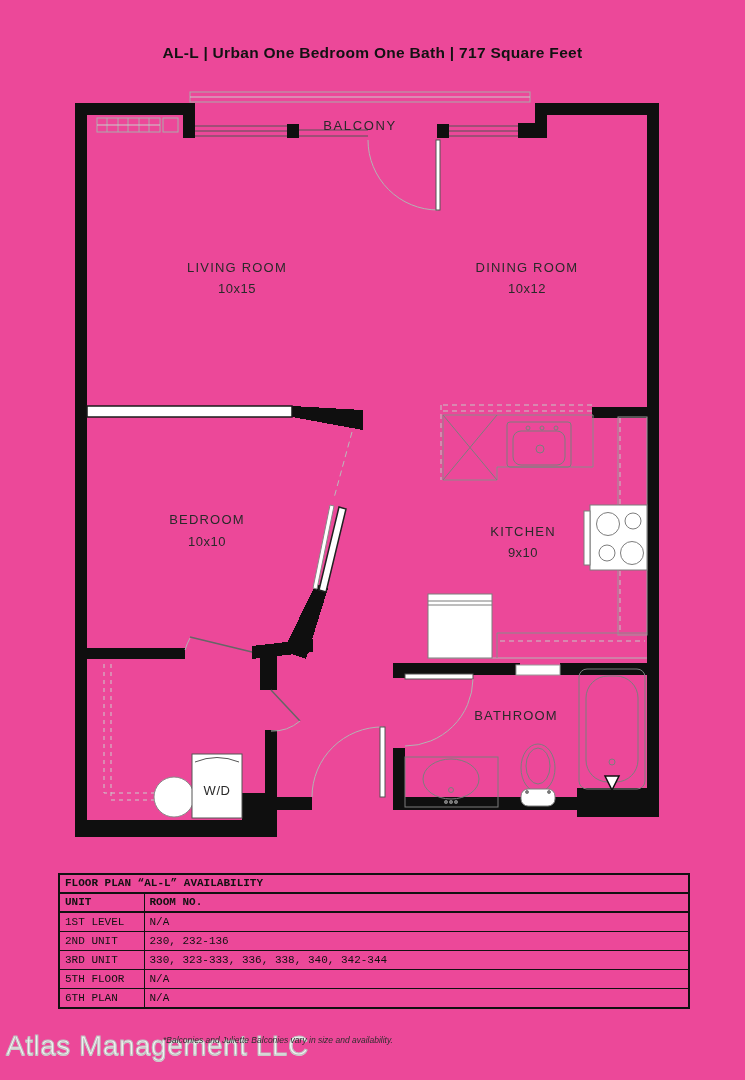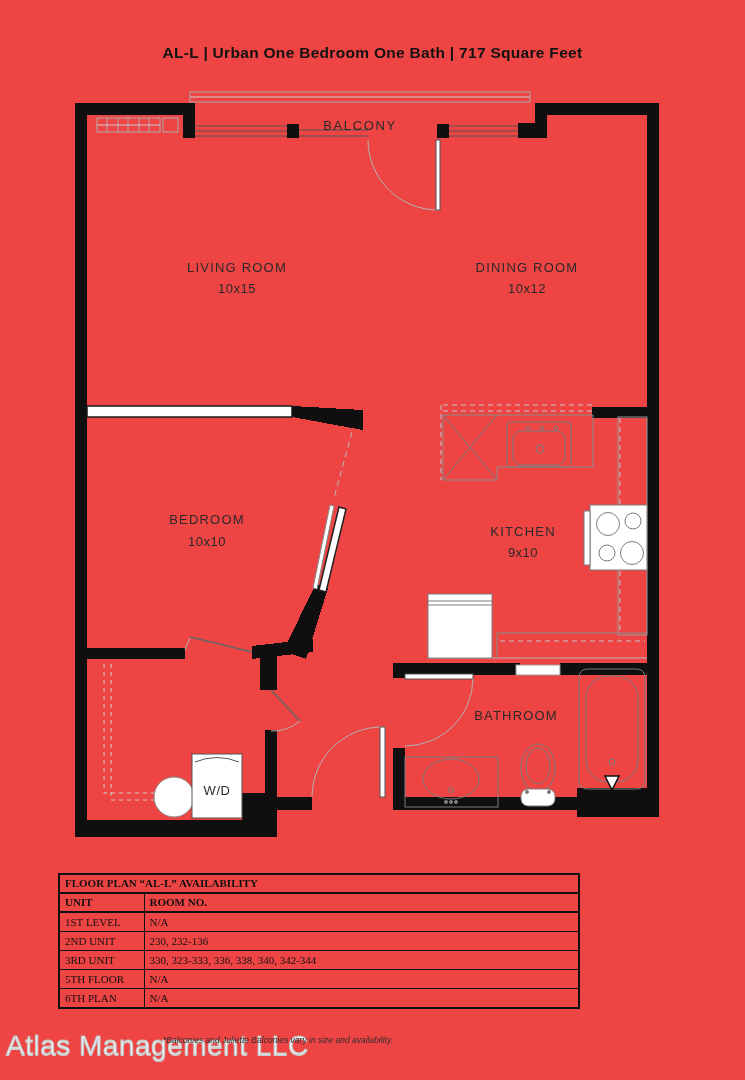--- a/index.html
+++ b/index.html
@@ -1,23 +1,23 @@
 <!DOCTYPE html>
 <html><head>
 <meta charset="utf-8">
 <style>
   html,body{margin:0;padding:0;background:#ffffff;}
-  .page{position:relative;width:745px;height:1080px;background:#ef4444;overflow:hidden;
+  .page{position:relative;width:745px;height:1080px;background:#ec4899;overflow:hidden;
         font-family:"Liberation Sans",sans-serif;}
   .plan-svg{position:absolute;left:0;top:0;}
   .page-title{position:absolute;top:44px;left:0;width:745px;text-align:center;
               font-size:15.5px;font-weight:bold;color:#121212;letter-spacing:.3px;}
-  table.avail{position:absolute;left:58px;top:873px;width:522px;border-collapse:collapse;
+  table.avail{position:absolute;left:58px;top:873px;width:632px;border-collapse:collapse;
               table-layout:fixed;border:2px solid #111;color:#111;
-              font-family:Liberation Serif, serif;font-size:11px;}
+              font-family:Liberation Mono, monospace;font-size:11px;}
   table.avail td{border:1px solid #111;padding:1px 5px;height:16px;line-height:13px;
                  white-space:nowrap;overflow:hidden;}
   table.avail tr.hdr td{font-weight:bold;border-bottom:2px solid #111;height:15px;}
   .watermark{position:absolute;left:6px;top:1030px;font-size:28px;letter-spacing:.5px;
              color:#f1f1f1;-webkit-text-stroke:1px #bfbfbf;
              text-shadow:0 1px 0 #d8d8d8;white-space:nowrap;}
   .footnote{position:absolute;left:163px;top:1035px;font-size:8.5px;font-style:italic;
             color:#2e2e2e;white-space:nowrap;}
   text.room{font-family:"Liberation Sans",sans-serif;font-size:13px;fill:#2a2a2a;
             letter-spacing:1.2px;text-anchor:middle;}

